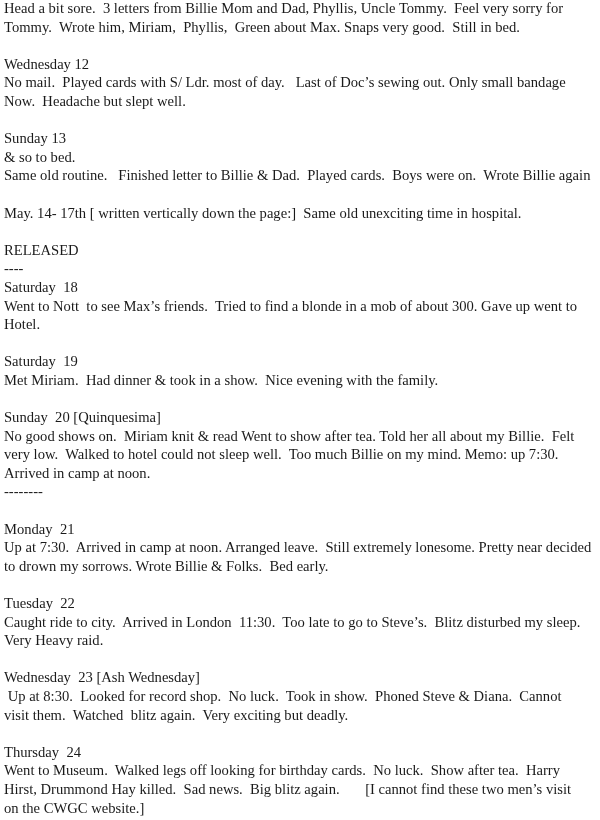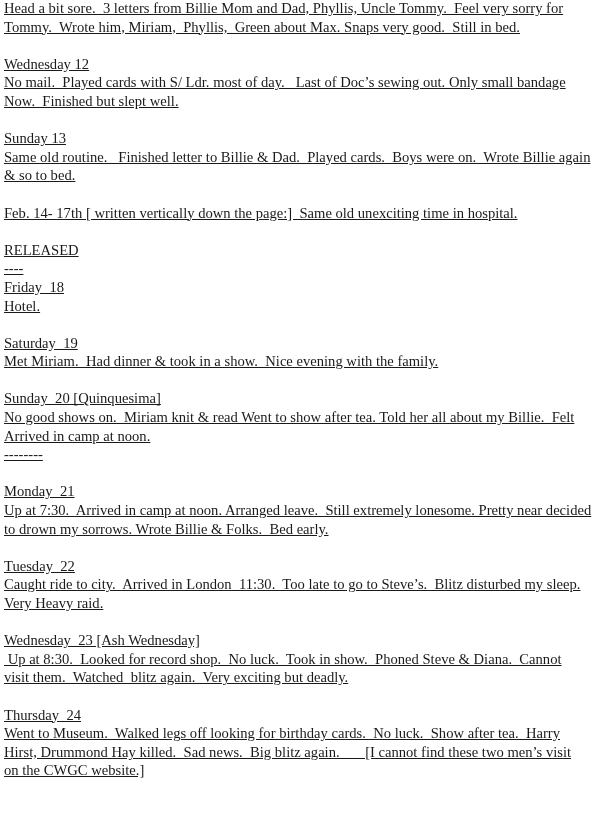--- a/index.html
+++ b/index.html
@@ -17,77 +17,78 @@
       color: #1a1a1a;
     }
     .page {
       padding: 0 2px 0 4px;
       margin-top: -1px;
     }
     .line {
       white-space: pre;
       display: block;
       height: 18.6px;
-      text-decoration: underline;
     }
     .gap {
       display: block;
       height: 18.6px;
     }
   </style>
 </head>
 <body>
 
 <div class="page">
 
   <div>
     <span class="line">Head a bit sore.  3 letters from Billie Mom and Dad, Phyllis, Uncle Tommy.  Feel very sorry for</span>
     <span class="line">Tommy.  Wrote him, Miriam,  Phyllis,  Green about Max. Snaps very good.  Still in bed.</span>
   </div>
   <span class="gap"></span>
 
   <div>
     <span class="line">Wednesday 12</span>
     <span class="line">No mail.  Played cards with S/ Ldr. most of day.   Last of Doc’s sewing out. Only small bandage</span>
-    <span class="line">Now.  Finished but slept well.</span>
+    <span class="line">Now.  Headache but slept well.</span>
   </div>
   <span class="gap"></span>
 
   <div>
     <span class="line">Sunday 13</span>
+    <span class="line">&amp; so to bed.</span>
     <span class="line">Same old routine.   Finished letter to Billie &amp; Dad.  Played cards.  Boys were on.  Wrote Billie again</span>
-    <span class="line">&amp; so to bed.</span>
   </div>
   <span class="gap"></span>
 
   <div>
-    <span class="line">Feb. 14- 17th [ written vertically down the page:]  Same old unexciting time in hospital.</span>
+    <span class="line">May. 14- 17th [ written vertically down the page:]  Same old unexciting time in hospital.</span>
   </div>
   <span class="gap"></span>
 
   <div>
     <span class="line">RELEASED</span>
     <span class="line">----</span>
   </div>
 
   <div>
-    <span class="line">Friday  18</span>
+    <span class="line">Saturday  18</span>
+    <span class="line">Went to Nott  to see Max’s friends.  Tried to find a blonde in a mob of about 300. Gave up went to</span>
     <span class="line">Hotel.</span>
   </div>
   <span class="gap"></span>
 
   <div>
     <span class="line">Saturday  19</span>
     <span class="line">Met Miriam.  Had dinner &amp; took in a show.  Nice evening with the family.</span>
   </div>
   <span class="gap"></span>
 
   <div>
     <span class="line">Sunday  20 [Quinquesima]</span>
     <span class="line">No good shows on.  Miriam knit &amp; read Went to show after tea. Told her all about my Billie.  Felt</span>
+    <span class="line">very low.  Walked to hotel could not sleep well.  Too much Billie on my mind. Memo: up 7:30.</span>
     <span class="line">Arrived in camp at noon.</span>
     <span class="line">--------</span>
   </div>
   <span class="gap"></span>
 
   <div>
     <span class="line">Monday  21</span>
     <span class="line">Up at 7:30.  Arrived in camp at noon. Arranged leave.  Still extremely lonesome. Pretty near decided</span>
     <span class="line">to drown my sorrows. Wrote Billie &amp; Folks.  Bed early.</span>
   </div>

